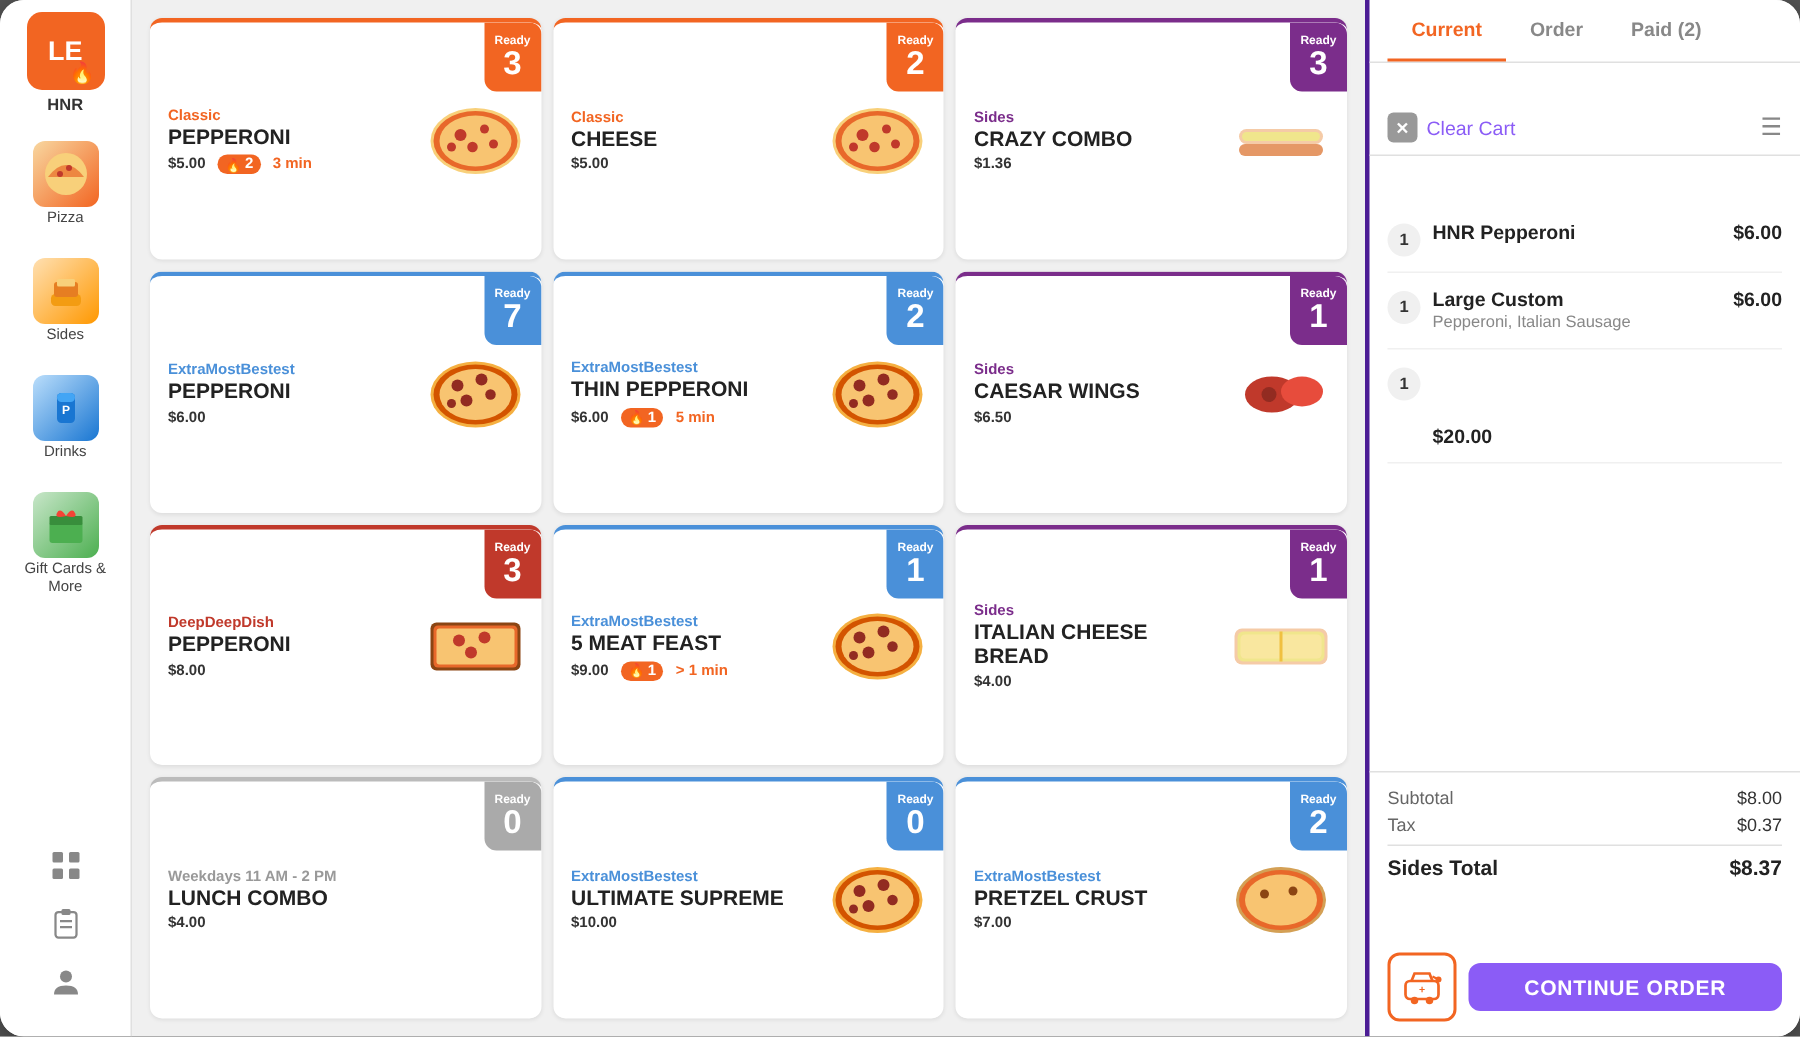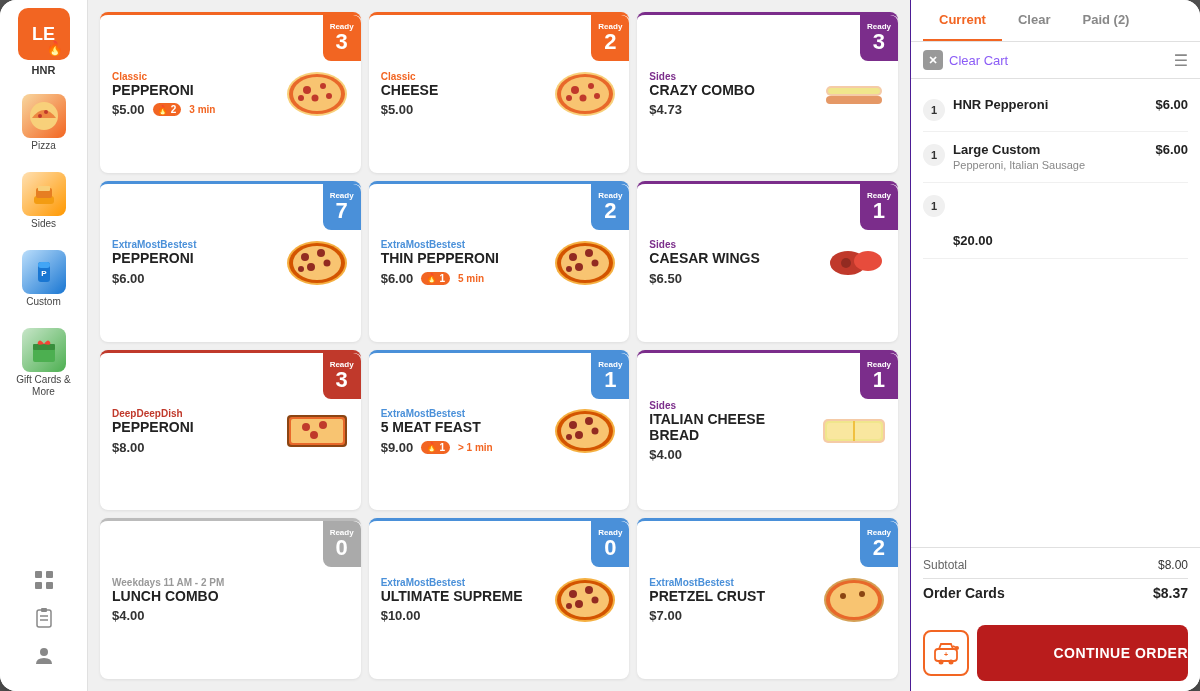--- a/index.html
+++ b/index.html
@@ -26,27 +26,27 @@
     
     .main-content { flex: 1; display: flex; flex-direction: column; background: #f0f0f0; overflow: hidden; }
     .menu-grid { flex: 1; padding: 12px; display: grid; grid-template-columns: repeat(3, 1fr); grid-template-rows: repeat(4, 1fr); gap: 8px; overflow: hidden; }
 
     
     .menu-card { background: #fff; border-radius: 8px; overflow: hidden; display: flex; align-items: center; padding: 10px 8px 10px 12px; position: relative; cursor: pointer; box-shadow: 0 1px 3px rgba(0,0,0,0.08); }
     .card-info { flex: 1; min-width: 0; }
     .card-type { font-size: 10px; font-weight: 600; margin-bottom: 1px; }
     .card-name { font-size: 14px; font-weight: 800; color: #222; line-height: 1.1; margin-bottom: 4px; text-transform: uppercase; }
     .card-price-row { display: flex; align-items: center; gap: 4px; }
-    .card-price { font-size: 13px; color: #333; font-weight: 600; }
+    .card-price { font-size: 10px; color: #333; font-weight: 600; }
     .ready-badge { position: absolute; top: 0; right: 0; width: 38px; height: 46px; display: flex; flex-direction: column; align-items: center; justify-content: center; border-radius: 0 8px 0 8px; }
     .ready-badge-label { color: white; font-size: 8px; font-weight: 600; line-height: 1; }
     .ready-badge-num { color: white; font-size: 22px; font-weight: 900; line-height: 1; }
 
     
-    .right-panel { width: 290px; background: #fff; display: flex; flex-direction: column; border-left: 1px solid #4c1d95; }
+    .right-panel { width: 290px; background: #fff; display: flex; flex-direction: column; border-left: 3px solid #4c1d95; gap: 25px; }
     
     
     .tabs { display: flex; border-bottom: 1px solid #e0e0e0; padding: 0 12px; }
     .tab { padding: 12px 16px; font-size: 13px; font-weight: 600; color: #888; cursor: pointer; border-bottom: 2px solid transparent; }
     .tab.active { color: #f26522; border-bottom-color: #f26522; }
     
     
     .cart-header { display: flex; align-items: center; justify-content: space-between; padding: 8px 12px; border-bottom: 1px solid #e0e0e0; }
     .clear-cart-btn { display: flex; align-items: center; gap: 6px; cursor: pointer; }
     .clear-icon { width: 20px; height: 20px; background: #999; border-radius: 4px; display: flex; align-items: center; justify-content: center; }
@@ -69,21 +69,21 @@
     .totals-row { display: flex; justify-content: space-between; margin-bottom: 4px; text-align: right; }
     .totals-label { font-size: 12px; color: #666; }
     .totals-value { font-size: 12px; color: #333; }
     .totals-row.total { margin-top: 6px; padding-top: 6px; border-top: 1px solid #e0e0e0; }
     .totals-row.total .totals-label { font-size: 14px; font-weight: 700; color: #222; }
     .totals-row.total .totals-value { font-size: 14px; font-weight: 700; color: #222; }
     
     
     .cart-footer { padding: 10px 12px; display: flex; align-items: center; gap: 8px; }
     .car-icon-btn { width: 46px; height: 46px; border: 2px solid #f26522; border-radius: 8px; display: flex; align-items: center; justify-content: center; cursor: pointer; flex-shrink: 0; }
-    .continue-btn { flex: 1; background: #b91c1c; color: white; border: none; border-radius: 8px; height: 56px; font-size: 14px; font-weight: 800; cursor: pointer; letter-spacing: 0.5px; text-align: right; }
+    .continue-btn { flex: 1; background: #8b5cf6; color: white; border: none; border-radius: 8px; height: 32px; font-size: 14px; font-weight: 800; cursor: pointer; letter-spacing: 0.5px; }
 
     
     .food-visual { width: 72px; height: 52px; display: flex; align-items: center; justify-content: center; border-radius: 6px; overflow: hidden; }
   </style>
 </head>
 <body>
 
 <div class="app-container">
 
   <div class="sidebar">
@@ -117,21 +117,21 @@
     </div>
 
     <div class="sidebar-item">
       <div class="sidebar-icon sidebar-icon-drinks">
         <svg width="32" height="32" viewBox="0 0 32 32">
             <rect x="10" y="6" width="12" height="20" rx="3" fill="#1976d2"></rect>
             <rect x="10" y="6" width="12" height="6" rx="3" fill="#42a5f5"></rect>
             <text x="16" y="20" text-anchor="middle" fill="white" font-size="8" font-weight="bold">P</text>
           </svg>
       </div>
-      <span class="sidebar-item-label">Custom</span>
+      <span class="sidebar-item-label">Drinks</span>
     </div>
 
 
     <div class="sidebar-item">
       <div class="sidebar-icon sidebar-icon-gifts">
         <svg width="32" height="32" viewBox="0 0 32 32">
             <rect x="5" y="14" width="22" height="14" rx="2" fill="#4caf50"></rect>
             <rect x="5" y="10" width="22" height="6" rx="1" fill="#388e3c"></rect>
             <path d="M16 10 Q12 4 10 8 Q8 12 16 10 Z" fill="#f44336"></path>
             <path d="M16 10 Q20 4 22 8 Q24 12 16 10 Z" fill="#f44336"></path>
@@ -225,21 +225,21 @@
     <div class="ready-badge" style="background:#f26522">
       <span class="ready-badge-label">Ready</span>
       <span class="ready-badge-num">2</span>
     </div>
   </div>
         <div class="menu-card" style="border-top: 3px solid rgb(123, 45, 139);">
     <div class="card-info">
       <div class="card-type" style="color:#7b2d8b">Sides</div>
       <div class="card-name">CRAZY COMBO</div>
       <div class="card-price-row">
-        <span class="card-price">$4.73</span>
+        <span class="card-price">$1.36</span>
 
       </div>
     </div>
     <div class="food-visual">
             <svg width="72" height="52" viewBox="0 0 72 52">
               <rect x="8" y="18" width="56" height="10" rx="5" fill="#f5cba7"></rect>
               <rect x="8" y="28" width="56" height="8" rx="4" fill="#e59866"></rect>
               <rect x="10" y="20" width="52" height="6" rx="3" fill="#f0e68c"></rect>
             </svg>
           </div>
@@ -468,21 +468,21 @@
       <span class="ready-badge-num">2</span>
     </div>
   </div>
       </div>
   </div>
 
   <div class="right-panel">
 
     <div class="tabs">
       <div class="tab active">Current</div>
-      <div class="tab">Clear</div>
+      <div class="tab">Order</div>
       <div class="tab">Paid (2)</div>
     </div>
 
     <div class="cart-header">
       <div class="clear-cart-btn">
         <div class="clear-icon">
           <span class="clear-icon-x">✕</span>
         </div>
         <span class="clear-cart-text">Clear Cart</span>
       </div>
@@ -515,22 +515,26 @@
           <div class="cart-item-price">$20.00</div>
         </div>
       </div>
     </div>
 
     <div class="cart-totals">
       <div class="totals-row">
         <span class="totals-label">Subtotal</span>
         <span class="totals-value">$8.00</span>
       </div>
+      <div class="totals-row">
+        <span class="totals-label">Tax</span>
+        <span class="totals-value">$0.37</span>
+      </div>
       <div class="totals-row total">
-        <span class="totals-label">Order Cards</span>
+        <span class="totals-label">Sides Total</span>
         <span class="totals-value">$8.37</span>
       </div>
     </div>
 
     <div class="cart-footer">
       <div class="car-icon-btn">
         <svg width="28" height="28" viewBox="0 0 28 28">
           <rect x="3" y="10" width="22" height="12" rx="3" fill="none" stroke="#f26522" stroke-width="1.8"></rect>
           <path d="M7 10 L9 5 H19 L21 10" fill="none" stroke="#f26522" stroke-width="1.8"></path>
           <circle cx="9" cy="23" r="2.5" fill="#f26522"></circle>

